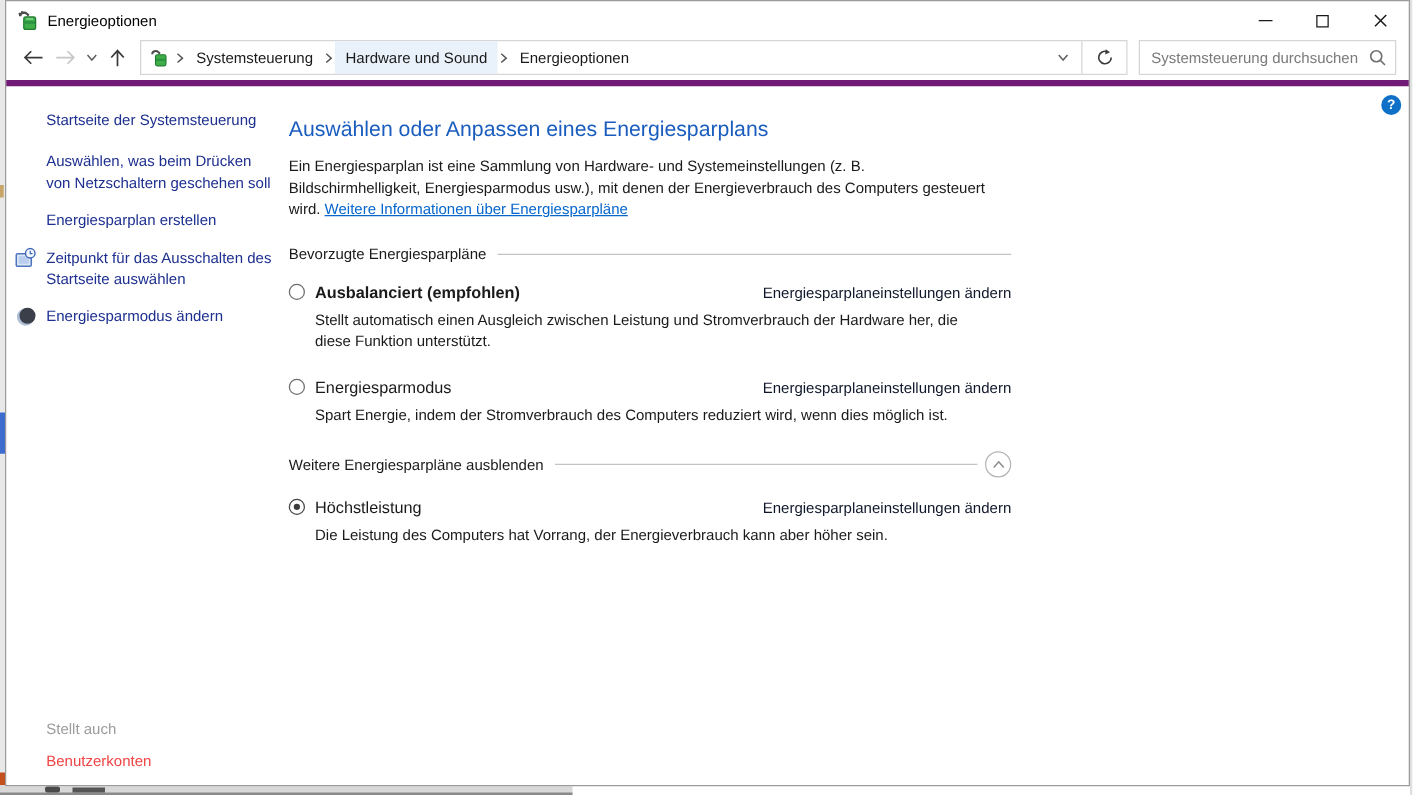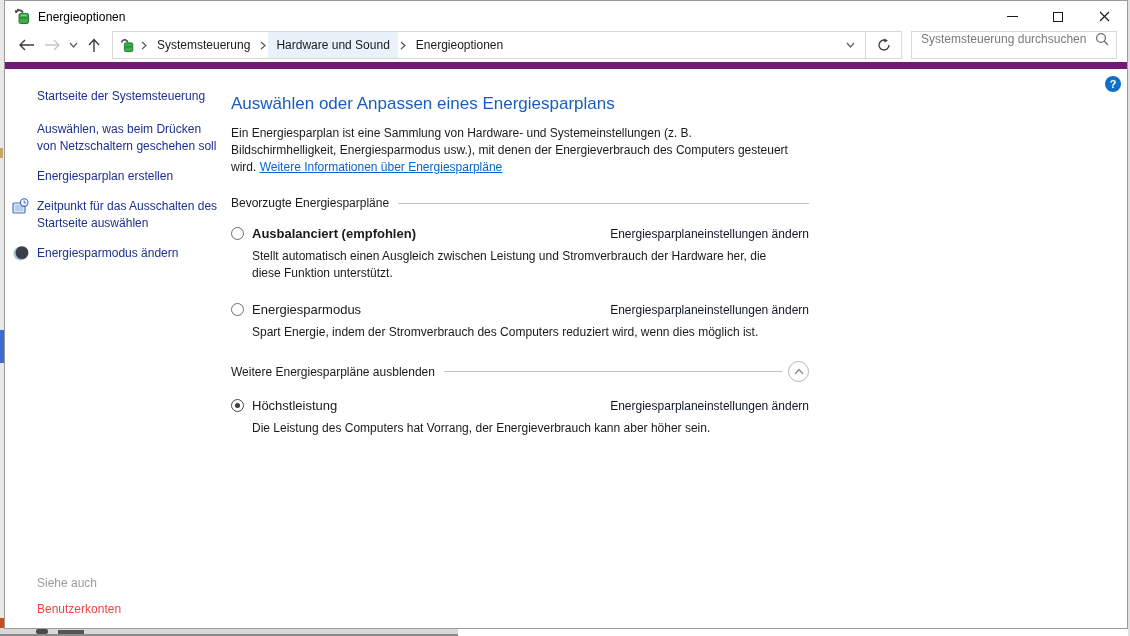--- a/index.html
+++ b/index.html
@@ -22,33 +22,33 @@
   
   .titlebar { height:31px; flex:none; display:flex; align-items:center; padding-left:9px; }
   .app-icon { width:17px; height:17px; flex:none; }
   .tb-title { font-size:12px; color:#000; margin-left:7px; }
   .tb-controls { margin-left:auto; display:flex; height:100%; }
   .ctrl { width:46px; height:100%; display:flex; align-items:center; justify-content:center; cursor:pointer; }
   .ico-min { width:11px; height:1px; background:#1a1a1a; }
   .ico-max { width:10px; height:10px; border:1px solid #1a1a1a; }
 
   
-  .toolbar { height:37px; flex:none; display:flex; align-items:center; padding:0 10px 4px 8px; border-bottom:7px solid #701a75; }
+  .toolbar { height:37px; flex:none; display:flex; align-items:center; padding:0 10px 4px 8px; border-bottom:5px solid #701a75; }
   .navbtn { width:26px; height:26px; display:flex; align-items:center; justify-content:center; cursor:pointer; flex:none; }
   .navbtn.narrow { width:16px; }
   .addressbar { flex:1; height:28px; border:1px solid #d6d6d6; margin-left:5px; display:flex; align-items:center; background:#fff; }
   .crumb-icon-wrap { padding:0 4px 0 7px; display:flex; align-items:center; }
   .crumb-sep { padding:0 2px; display:flex; align-items:center; }
   .crumb { font-size:12px; color:#1a1a1a; padding:0 8px; height:100%; display:flex; align-items:center; cursor:pointer; white-space:nowrap; }
   .crumb.hl { background:#e9f2fb; }
   .addr-spacer { flex:1; }
   .addr-caret { width:30px; height:100%; display:flex; align-items:center; justify-content:center; cursor:pointer; }
   .addr-sep { width:1px; height:26px; background:#d6d6d6; }
   .refresh-btn { width:35px; height:100%; display:flex; align-items:center; justify-content:center; cursor:pointer; }
-  .searchbox { width:206px; height:28px; border:1px solid #d6d6d6; margin-left:9px; flex:none; display:flex; align-items:flex-start; padding:0 7px 0 9px; }
+  .searchbox { width:206px; height:28px; border:1px solid #d6d6d6; margin-left:9px; flex:none; display:flex; align-items:center; padding:0 7px 0 9px; }
   .searchbox input { border:none; outline:none; flex:1; font-size:12px; color:#333; font-family:inherit; min-width:0; background:transparent; }
   .searchbox input::placeholder { color:#7a7a7a; opacity:1; }
 
   
   .content { flex:1; display:flex; position:relative; overflow:hidden; }
   .help-btn { position:absolute; top:7px; right:6px; width:16px; height:16px; border-radius:50%; background:#0f70c8; color:#fff; font-size:11px; font-weight:bold; display:flex; align-items:center; justify-content:center; cursor:pointer; }
 
   .sidebar { width:226px; flex:none; padding:19px 8px 17px 32px; }
   .side-item { position:relative; color:#1d2f8f; font-size:12px; line-height:17px; margin-bottom:13px; cursor:pointer; }
   .side-item:first-child { margin-bottom:16px; }
@@ -216,21 +216,21 @@
       <div class="side-item">
         <svg class="side-icon" viewBox="0 0 17 17">
           <circle cx="8.5" cy="8.5" r="7" fill="#aebfd6"></circle>
           <circle cx="10" cy="7.6" r="6.4" fill="#3b3f4a"></circle>
         </svg>
         <span>Energiesparmodus ändern</span>
       </div>
     </div>
 
     <div class="see-also">
-      <div class="see-hdr">Siehe auch</div>
+      <div class="see-hdr">Stellt auch</div>
       <div class="see-link">Benutzerkonten</div>
     </div>
 
     <div class="main">
       <div class="page-title">Auswählen oder Anpassen eines Energiesparplans</div>
       <div class="intro">
         <span>Ein Energiesparplan ist eine Sammlung von Hardware- und Systemeinstellungen (z. B. Bildschirmhelligkeit, Energiesparmodus usw.), mit denen der Energieverbrauch des Computers gesteuert wird. </span><a>Weitere Informationen über Energiesparpläne</a>
       </div>
 
       <div class="section-row">

